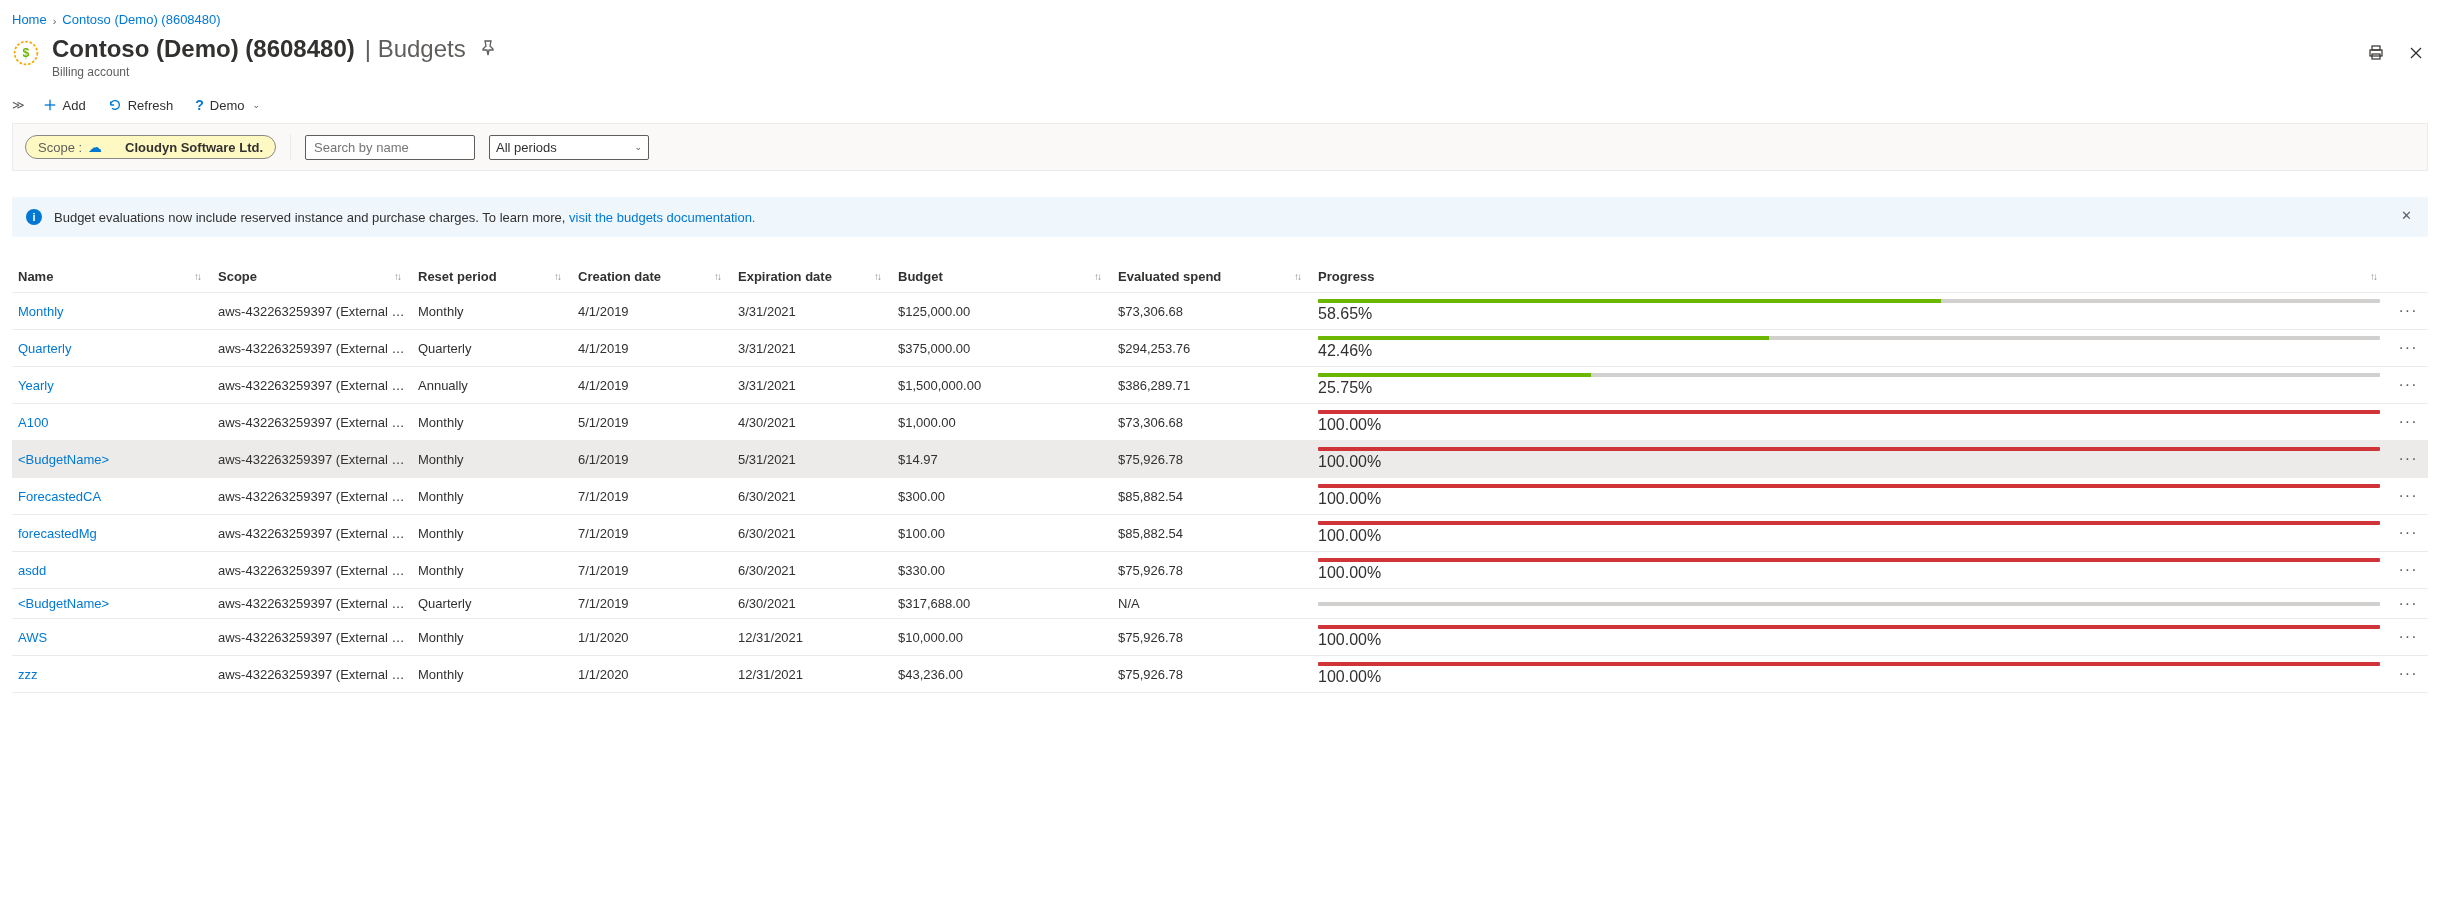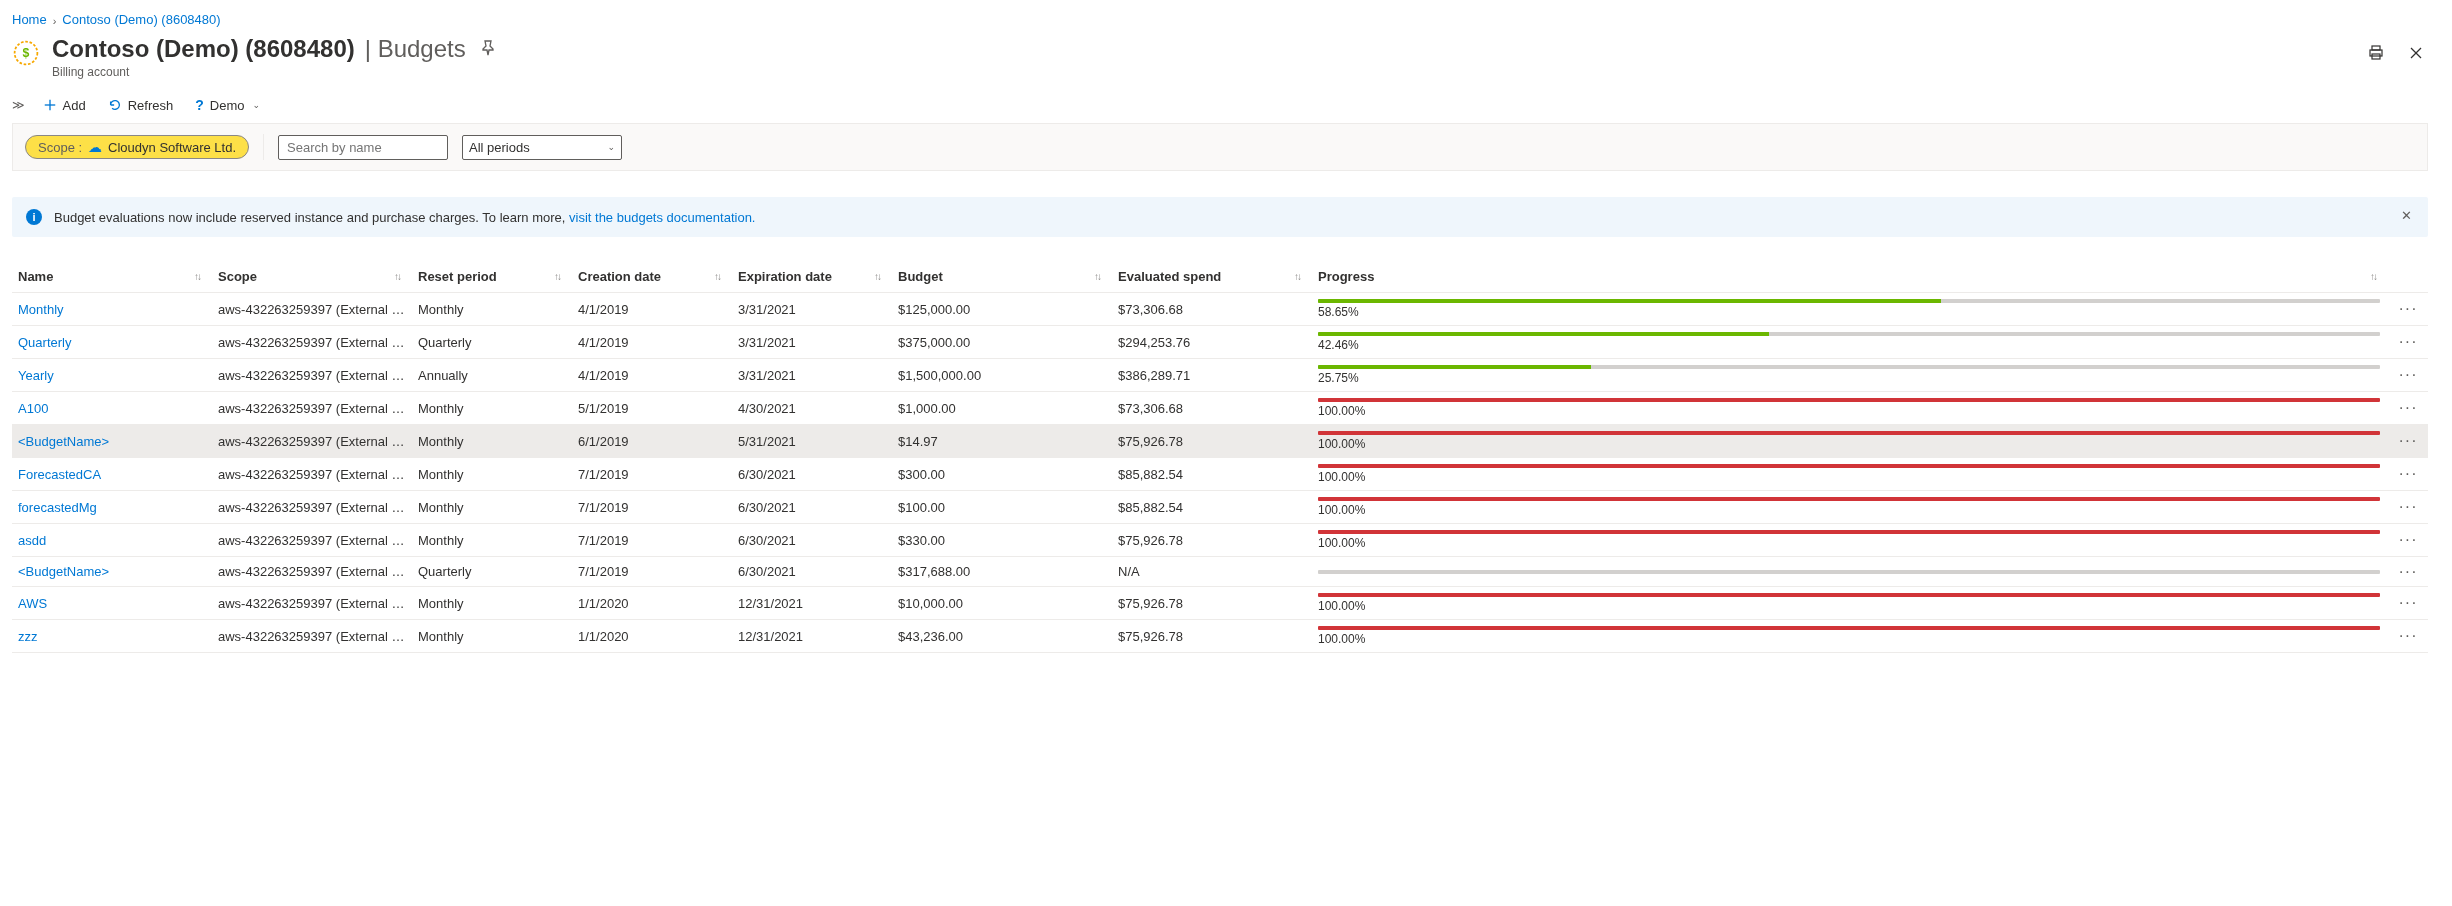--- a/index.html
+++ b/index.html
@@ -52,26 +52,26 @@
     background: #faf9f8;
     padding: 10px 12px;
     margin-top: 6px;
     display: flex;
     align-items: center;
     gap: 14px;
   }
   .scope-pill {
     display: inline-flex; align-items: center; gap: 6px;
     border: 1px solid #8a8886; border-radius: 14px;
-    padding: 3px 12px; font-size: 13px; background: #fde047;
+    padding: 3px 12px; font-size: 13px; background: #fef9c3;
     cursor: pointer;
   }
   .scope-pill .cloud-icon { color: #0078d4; font-size: 14px; }
   .scope-pill .label { color: #605e5c; }
-  .scope-pill .value { font-weight: 400; }
+  .scope-pill .value { font-weight: 700; margin-left: 17px; }
   .vdiv { width: 1px; height: 26px; background: #edebe9; }
   .search-box {
     border: 1px solid #605e5c; border-radius: 2px;
     padding: 4px 8px; width: 170px; font-size: 13px; background: #fff;
   }
   .period-select {
     border: 1px solid #605e5c; border-radius: 2px;
     padding: 4px 6px; width: 160px; font-size: 13px; background: #fff;
     display: flex; justify-content: space-between; align-items: center; cursor: pointer;
   }
@@ -113,21 +113,21 @@
   .grid-row.sel { background: #edebe9; }
   .cell { padding: 2px 6px; white-space: nowrap; overflow: hidden; text-overflow: ellipsis; }
   .cell.link { color: #0078d4; cursor: pointer; }
   .cell.progress { padding-right: 8px; }
   .progress-wrap { display: flex; flex-direction: column; gap: 2px; }
   .progress-bar-bg { width: 100%; height: 4px; background: #d2d0ce; border-radius: 1px; overflow: hidden; }
   .progress-bar-fill { height: 100%; }
   .fill-green { background: #6bb700; }
   .fill-red { background: #d13438; }
   .fill-grey { background: #d2d0ce; }
-  .progress-label { font-size: 12px; color: #323130; }
+  .progress-label { font-size: 16px; color: #323130; }
   .row-menu { background: none; border: none; cursor: pointer; color: #605e5c; font-size: 16px; letter-spacing: 1px; text-align: center; }
 </style>
 </head>
 <body>
 
 <div class="container">
 
   <div class="breadcrumb">
     <a>Home</a>
     <span class="sep">›</span>

